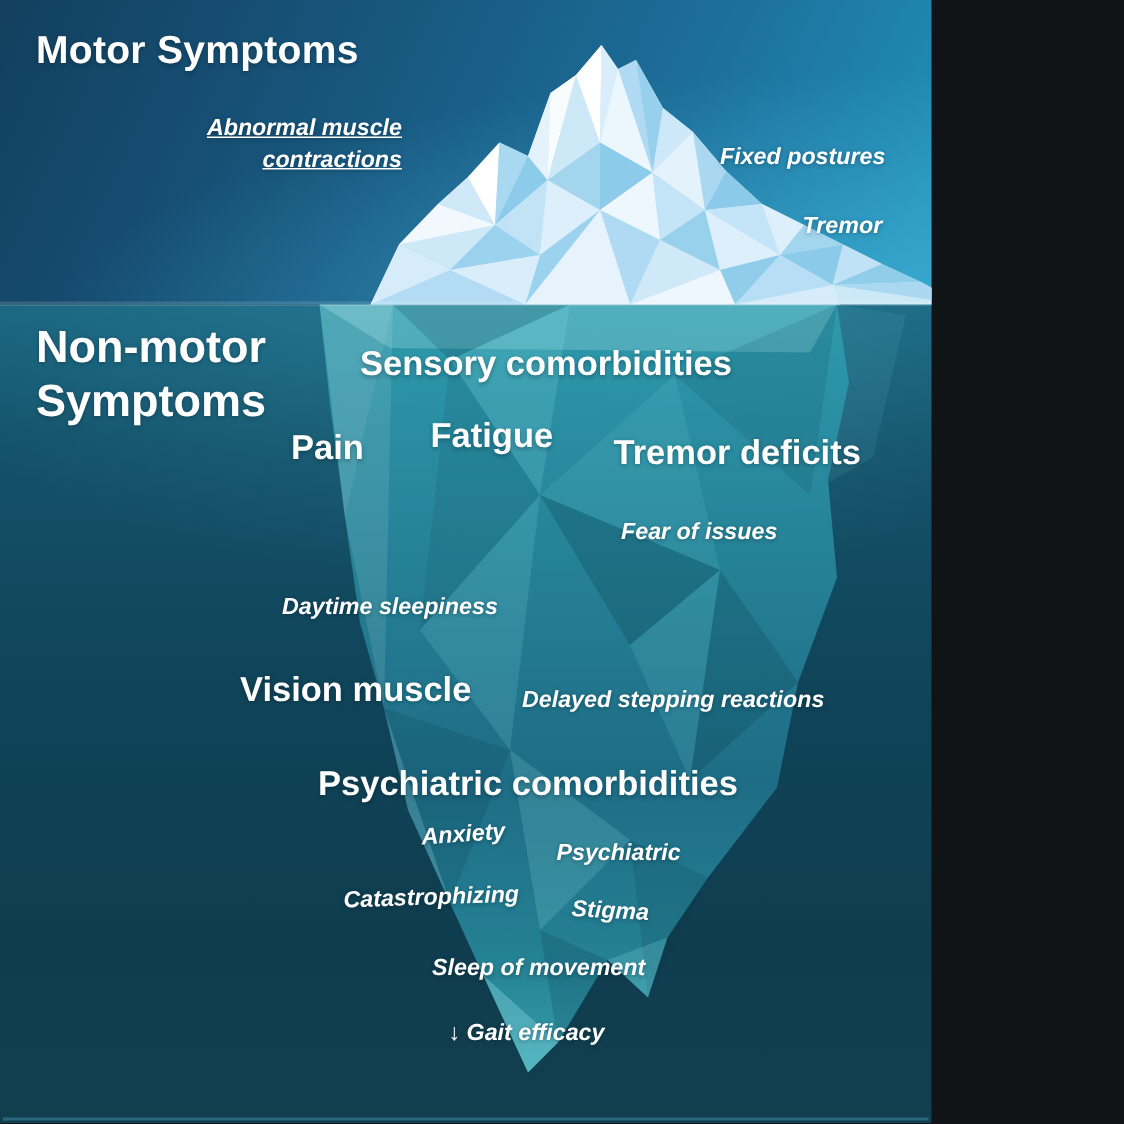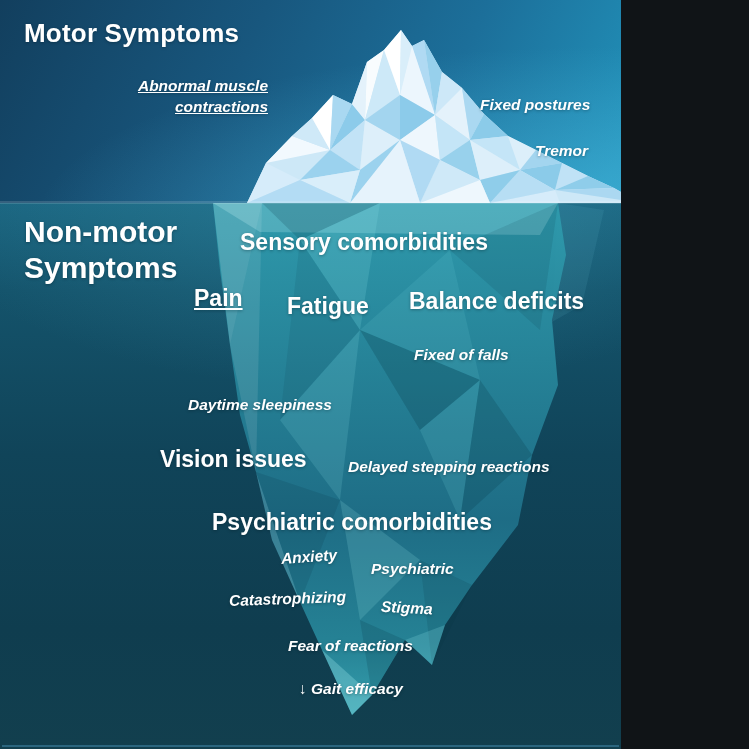--- a/index.html
+++ b/index.html
@@ -135,29 +135,29 @@
 
   <div class="lbl hdr" style="left:24px;top:18px;">Motor Symptoms</div>
   <div class="lbl sub-wrap" style="left:100px;top:76px;width:168px;text-decoration:underline;">Abnormal muscle
 contractions</div>
   <div class="lbl sub" style="left:480px;top:60px;margin-top:36px;">Fixed postures</div>
   <div class="lbl sub" style="left:535px;top:142px;">Tremor</div>
 
   <div class="lbl hdr2" style="left:24px;top:214px;">Non-motor
 Symptoms</div>
   <div class="lbl big" style="left:240px;top:229px;">Sensory comorbidities</div>
-  <div class="lbl big" style="left:194px;top:285px;text-decoration:underline;">Pain</div>
-  <div class="lbl big" style="left:287px;top:293px;">Fatigue</div>
-  <div class="lbl big" style="left:409px;top:288px;">Balance deficits</div>
-  <div class="lbl sub" style="left:414px;top:346px;">Fixed of falls</div>
+  <div class="lbl big" style="left:194px;top:285px;">Pain</div>
+  <div class="lbl big" style="left:287px;top:277px;">Fatigue</div>
+  <div class="lbl big" style="left:409px;top:288px;">Tremor deficits</div>
+  <div class="lbl sub" style="left:414px;top:346px;">Fear of issues</div>
   <div class="lbl sub" style="left:188px;top:396px;font-style:italic;">Daytime sleepiness</div>
-  <div class="lbl big" style="left:160px;top:446px;">Vision issues</div>
+  <div class="lbl big" style="left:160px;top:446px;">Vision muscle</div>
   <div class="lbl sub" style="left:348px;top:458px;font-style:italic;">Delayed stepping reactions</div>
   <div class="lbl big" style="left:212px;top:509px;">Psychiatric comorbidities</div>
   <div class="lbl sub" style="left:281px;top:548px;transform:rotate(-4deg);">Anxiety</div>
   <div class="lbl sub" style="left:371px;top:560px;">Psychiatric</div>
   <div class="lbl sub" style="left:229px;top:590px;transform:rotate(-2deg);">Catastrophizing</div>
   <div class="lbl sub" style="left:381px;top:599px;transform:rotate(3deg);">Stigma</div>
-  <div class="lbl sub" style="left:288px;top:637px;">Fear of reactions</div>
+  <div class="lbl sub" style="left:288px;top:637px;">Sleep of movement</div>
   <div class="lbl sub" style="left:299px;top:680px;">↓ Gait efficacy</div>
 
   <div class="bottom-edge"></div>
 </div>
 
 </body></html>

